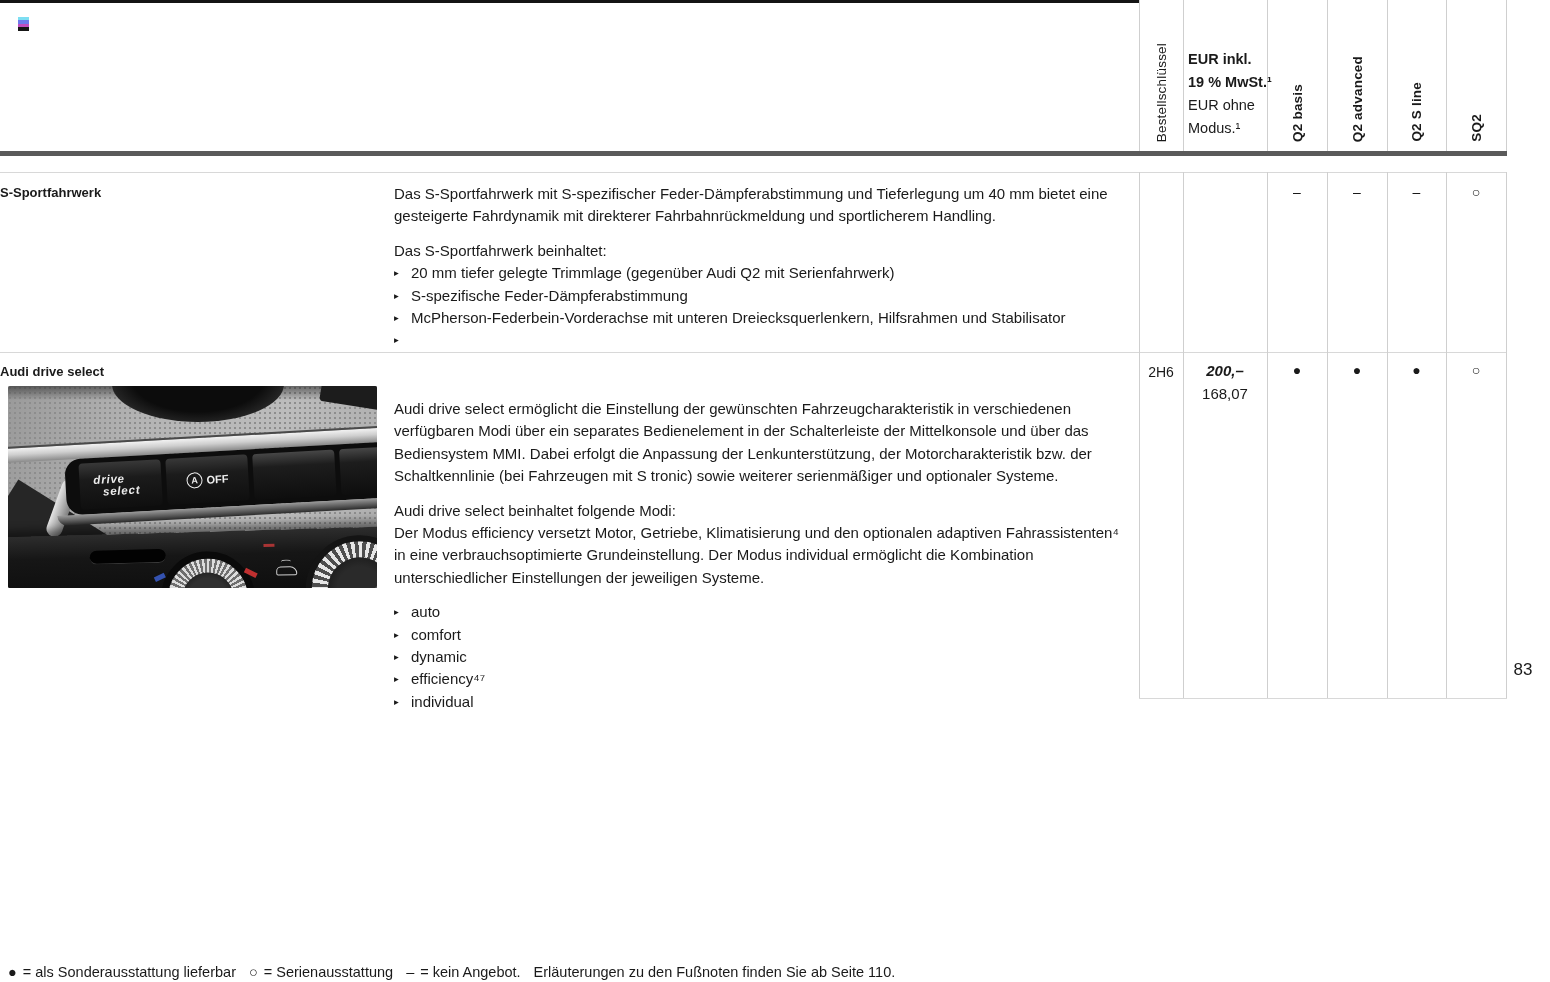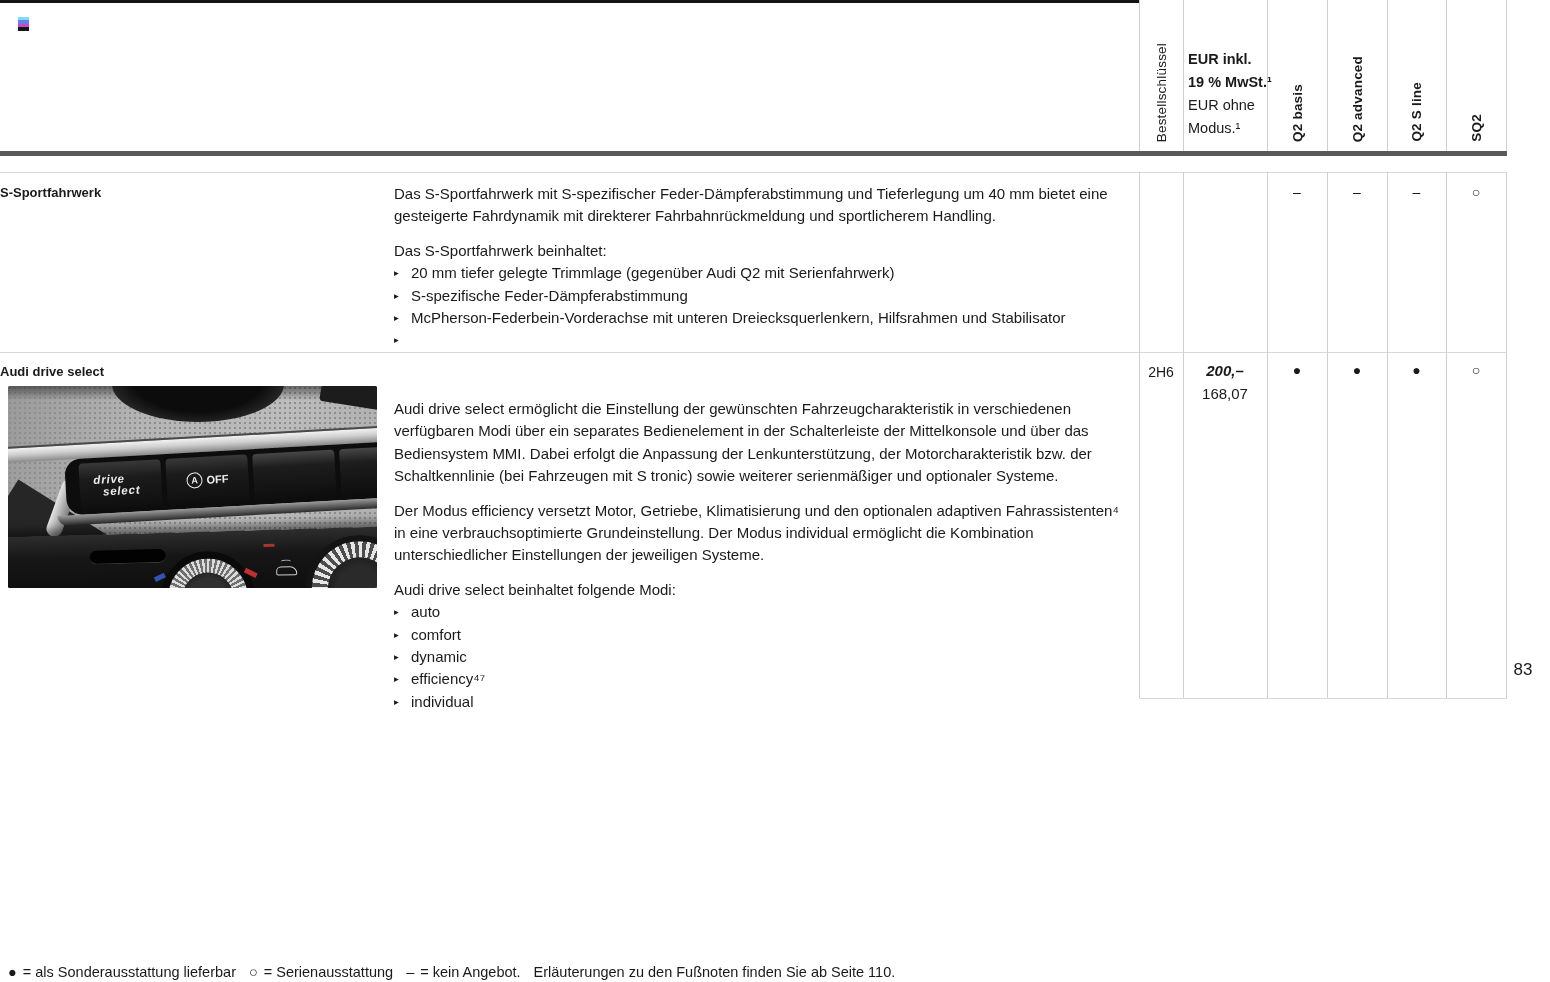--- a/index.html
+++ b/index.html
@@ -222,22 +222,22 @@
     <div class="ph-recirc">
       <div class="arrow"></div>
       <div class="car"></div>
     </div>
     <div class="ph-knob-r"></div>
   </div>
 </div>
 
 <div class="textblock r2">
   <p>Audi drive select ermöglicht die Einstellung der gewünschten Fahrzeugcharakteristik in verschiedenen verfügbaren Modi über ein separates Bedienelement in der Schalterleiste der Mittelkonsole und über das Bediensystem MMI. Dabei erfolgt die Anpassung der Lenkunterstützung, der Motorcharakteristik bzw. der Schaltkennlinie (bei Fahrzeugen mit S tronic) sowie weiterer serienmäßiger und optionaler Systeme.</p>
+  <p style="margin-bottom:0;">Audi drive select beinhaltet folgende Modi:</p>
   <p>Der Modus efficiency versetzt Motor, Getriebe, Klimatisierung und den optionalen adaptiven Fahrassistenten⁴ in eine ver­brauchsoptimierte Grundeinstellung. Der Modus individual ermöglicht die Kombination unterschiedlicher Einstellungen der jeweiligen Systeme.</p>
-  <p style="margin-bottom:0;">Audi drive select beinhaltet folgende Modi:</p>
   <ul>
     <li><span class="tri">▸</span><span>auto</span></li>
     <li><span class="tri">▸</span><span>comfort</span></li>
     <li><span class="tri">▸</span><span>dynamic</span></li>
     <li><span class="tri">▸</span><span>efficiency⁴⁷</span></li>
     <li><span class="tri">▸</span><span>individual</span></li>
   </ul>
 </div>
 
 <div class="code-cell col-code">2H6</div>

